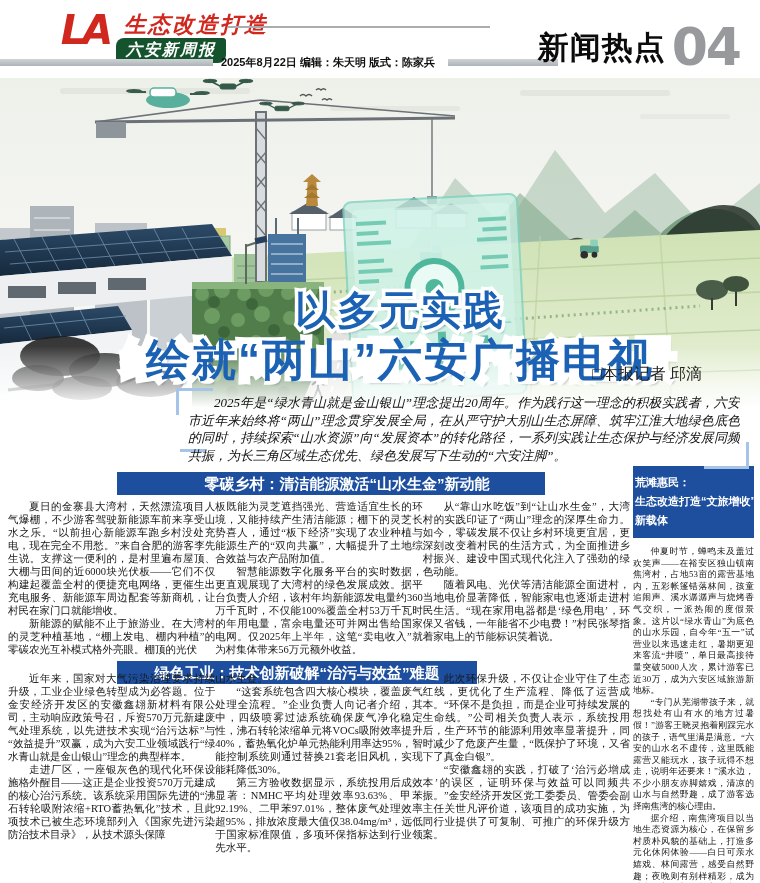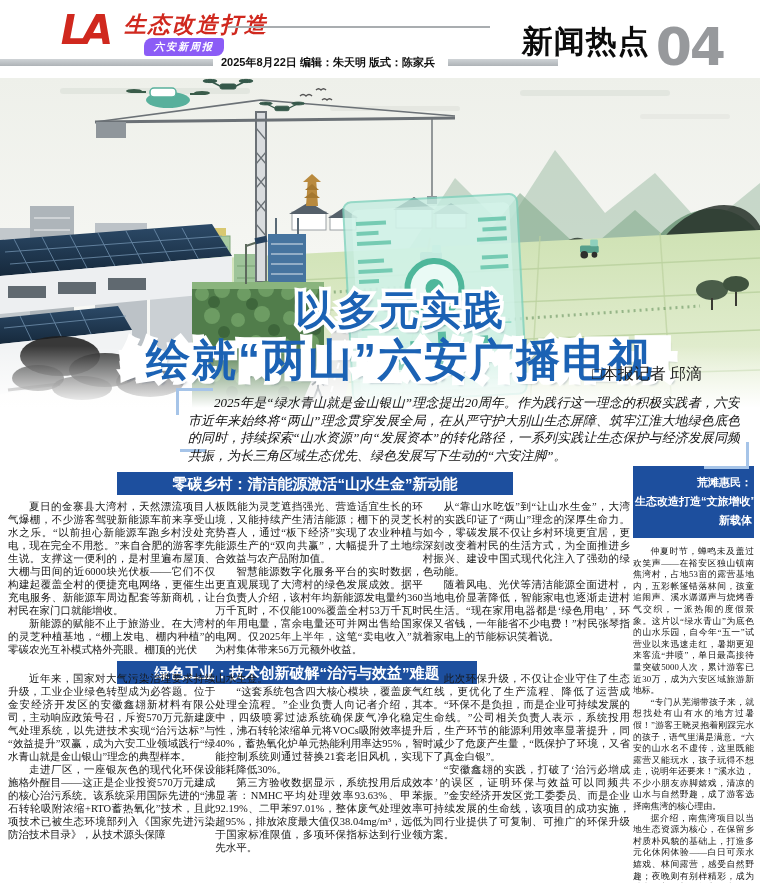--- a/index.html
+++ b/index.html
@@ -16,36 +16,36 @@
     font-family:"DejaVu Sans","Liberation Sans",sans-serif;
     font-weight:900;font-style:italic;font-size:40px;line-height:44px;
     color:#d0281e;letter-spacing:-4px;text-align:center;
   }
   .logo-title{
     position:absolute;left:124px;top:10px;
     font-family:"Liberation Serif",serif;font-style:italic;font-weight:700;
     font-size:22px;color:#d0281e;letter-spacing:2px;white-space:nowrap;
   }
   .logo-badge{
-    position:absolute;left:144px;top:38px;background:#8b5cf6;color:#fff;
+    position:absolute;left:116px;top:38px;background:#14532d;color:#fff;
     border-radius:8px 3px 8px 3px;padding:2px 10px;
     font-family:"Liberation Serif",serif;font-style:italic;font-weight:700;
-    font-size:10px;letter-spacing:2px;white-space:nowrap;
+    font-size:16px;letter-spacing:2px;white-space:nowrap;
   }
   .mast-rule{position:absolute;left:228px;top:26px;width:262px;height:2px;background:#a9adb0;}
   .dateline-wrap{position:absolute;left:0;top:57px;width:760px;height:12px;}
   .datebar{position:absolute;top:2px;height:7px;background:linear-gradient(#cfd3d6,#aeb3b7);}
   .datebar.left{left:0;width:213px;}
   .datebar.right{left:448px;width:110px;}
   .dateline{
     position:absolute;left:221px;top:-2px;white-space:nowrap;
     font-family:"Liberation Sans","DejaVu Sans",sans-serif;
     font-weight:700;font-size:11px;color:#111;
   }
-  .hotspot-wrap{position:absolute;right:36px;top:26px;display:flex;align-items:flex-start;margin-left:32px;}
+  .hotspot-wrap{position:absolute;right:20px;top:26px;display:flex;align-items:center;margin-left:32px;}
   .hotspot-title{
     font-family:"Liberation Sans","DejaVu Sans",sans-serif;font-weight:900;
     font-size:31px;color:#0b0b0b;letter-spacing:1px;line-height:1;margin-right:6px;
   }
   .hotspot-num{
     font-family:"DejaVu Sans","Liberation Sans",sans-serif;font-weight:900;
     font-size:52px;line-height:.82;color:#97999c;letter-spacing:-2px;
   }
   
   .illustration{position:absolute;left:0;top:78px;width:760px;height:330px;}
@@ -77,35 +77,35 @@
   .bracket{position:absolute;z-index:4;}
   .bracket-tl{left:176px;top:388px;width:34px;height:24px;border-left:3px solid #a6c4e8;border-top:3px solid #a6c4e8;}
   .bracket-br{left:704px;top:442px;width:42px;height:24px;border-right:3px solid #a6c4e8;border-bottom:3px solid #a6c4e8;}
   .bracket-bl{left:180px;top:449px;width:26px;height:3px;background:#a6c4e8;}
   
   .sec-bar{
     position:absolute;background:#1d4f9e;color:#ffffff;text-align:center;
     font-family:"Liberation Sans","DejaVu Sans",sans-serif;font-weight:700;
     font-size:15px;line-height:23px;height:23px;white-space:nowrap;overflow:hidden;
   }
-  .sec1-bar{left:117px;top:472px;width:396px;}
+  .sec1-bar{left:117px;top:472px;width:396px;padding-left:32px;}
   .sec2-bar{left:117px;top:661px;width:360px;}
   .cols{position:absolute;display:flex;overflow:hidden;}
   .sec1-cols{left:8px;top:500px;width:622px;height:157px;}
   .sec2-cols{left:8px;top:672px;width:622px;height:194px;}
   .col{flex:1 1 0;overflow:hidden;}
   .para{
     margin:0;text-indent:2em;text-align:justify;
     font-size:10.5px;line-height:13px;color:#161616;
   }
   .para.cont{text-indent:0;}
   
   .side{position:absolute;left:633px;top:466px;width:121px;height:417px;overflow:hidden;}
   .side-head{
-    background:#1d4f9e;color:#fff;text-align:right;padding:7px 2px 8px;
+    background:#1d4f9e;color:#fff;text-align:left;padding:7px 2px 8px;
     font-family:"Liberation Sans","DejaVu Sans",sans-serif;font-weight:700;
     font-size:11px;line-height:19px;
   }
   .side-head span{display:block;white-space:nowrap;}
   .side-body{margin-top:8px;}
   .side-body .para{font-size:8.8px;line-height:11.6px;}
 </style>
 </head>
 <body>
 
@@ -425,21 +425,21 @@
       <p class="para">近年来，国家对大气污染治理要求持续升级，工业企业绿色转型成为必答题。位于金安经济开发区的安徽鑫翃新材料有限公司，主动响应政策号召，斥资570万元新建废气处理系统，以先进技术实现“治污达标”与“效益提升”双赢，成为六安工业领域践行“绿水青山就是金山银山”理念的典型样本。</p>
       <p class="para">走进厂区，一座银灰色的现代化环保设施格外醒目——这正是企业投资570万元建成的核心治污系统。该系统采用国际先进的“沸石转轮吸附浓缩+RTO蓄热氧化”技术，且此项技术已被生态环境部列入《国家先进污染防治技术目录》，从技术源头保障</p>
     </div>
   <div class="col">
       <p class="para cont">山水生金。</p>
       <p class="para">“这套系统包含四大核心模块，覆盖废气处理全流程。”企业负责人向记者介绍，其中，四级喷雾过滤系统确保废气净化稳定性，沸石转轮浓缩单元将VOCs吸附效率提升40%，蓄热氧化炉单元热能利用率达95%，智能控制系统则通过替换21套老旧风机，实现能耗降低30%。</p>
       <p class="para">第三方验收数据显示，系统投用后成效显著：NMHC平均处理效率93.63%、甲苯92.19%、二甲苯97.01%，整体废气处理效率超95%，排放浓度最大值仅38.04mg/m³，远低于国家标准限值，多项环保指标达到行业领先水平。</p>
     </div>
   <div class="col">
       <p class="para">此次环保升级，不仅让企业守住了生态红线，更优化了生产流程、降低了运营成本。“环保不是负担，而是企业可持续发展的生命线。”公司相关负责人表示，系统投用后，生产环节的能源利用效率显著提升，同时减少了危废产生量，“既保护了环境，又省下了真金白银”。</p>
-      <p class="para">“安徽鑫翃的实践，打破了‘治污必增成本’的误区，证明环保与效益可以同频共振。”金安经济开发区党工委委员、而是企业可持续发展的生命线，该项目的成功实施，为同行业提供了可复制、可推广的环保升级方案。</p>
+      <p class="para">“安徽鑫翃的实践，打破了‘治污必增成本’的误区，证明环保与效益可以同频共振。”金安经济开发区党工委委员、管委会副主任关世凡评价道，该项目的成功实施，为同行业提供了可复制、可推广的环保升级方案。</p>
     </div>
 </div>
 
 <div class="side">
   <div class="side-head">
     <span>荒滩惠民：</span>
     <span>生态改造打造“文旅增收”</span>
     <span>新载体</span>
   </div>
   <div class="side-body col">

